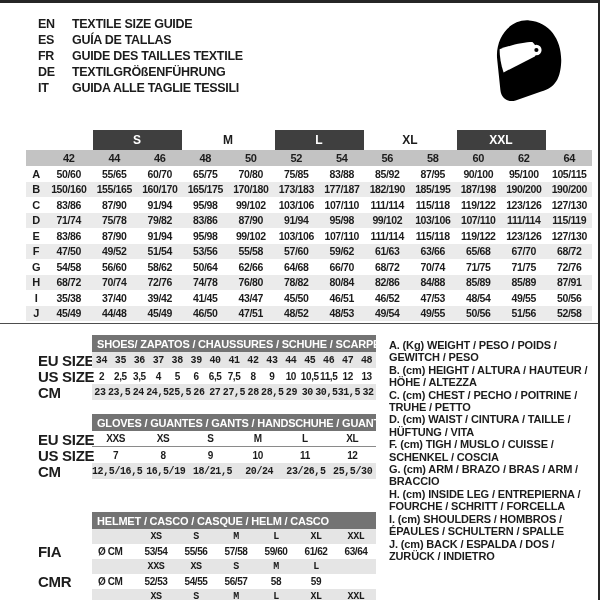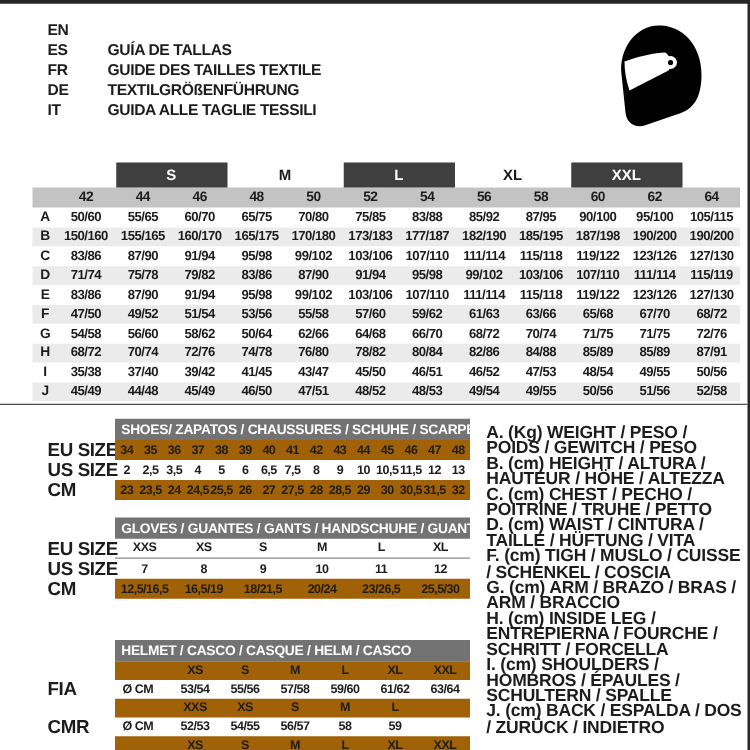--- a/index.html
+++ b/index.html
@@ -5,21 +5,21 @@
   html,body { margin:0; padding:0; background:#fff; }
   .page {
     position:relative; width:600px; height:600px; background:#ffffff;
     font-family:"Liberation Sans", sans-serif; font-weight:700; color:#1c1c1c;
     overflow:hidden; box-sizing:border-box;
     border-top:3px solid #262626; border-right:2px solid #262626;
   }
 
   
   #langs { position:absolute; left:38px; top:13px; }
-  .lang-row { display:flex; height:16px; align-items:center; font-size:12.5px; letter-spacing:-0.3px;gap:14px; }
+  .lang-row { display:flex; height:16px; align-items:center; font-size:12.5px; letter-spacing:-0.3px; }
   .lang-code { width:34px; }
 
   
   .logo { position:absolute; left:486px; top:10px; width:80px; height:98px; }
 
   
   #textile-table { position:absolute; left:26px; top:126px; width:566px; }
   .t-grid { display:grid; grid-template-columns:20px repeat(12,1fr); align-items:center; }
   .group-row { height:21px; }
   .gcell { height:20px; display:flex; align-items:center; justify-content:center; font-size:12px; }
@@ -39,38 +39,39 @@
   #shoes  { top:332px; }
   #gloves { top:411px; }
   #helmet { top:483px;margin-top:26px; }
   .sub-title-bar { margin-left:66px; height:17px; background:#737373; display:flex; align-items:center; }
   .sub-title { color:#fff; font-size:11px; padding-left:5px; letter-spacing:-0.2px; white-space:nowrap; }
   .sub-row { display:flex; height:16px; }
   #helmet .sub-row { height:15px; }
   .sub-label { width:66px; padding-left:12px; box-sizing:border-box; font-size:15px;
                display:flex; align-items:center; letter-spacing:-0.3px; white-space:nowrap; }
   .sub-values { flex:1; display:flex; }
-  .sub-values.striped { background:#a16207; }
+  .sub-values.striped { background:#e5e5e5;font-family:Liberation Mono, monospace; }
   .sub-values.underlined { border-bottom:1px solid #8a8a8a; }
   .vcell { flex:1; display:flex; align-items:center; justify-content:center;
            font-size:10px; letter-spacing:-0.4px; white-space:nowrap; }
   .vcell.unit { flex:0 0 44px; justify-content:flex-start; padding-left:6px; box-sizing:border-box; }
 
   
   #legend { position:absolute; left:389px; top:336px; width:205px; }
-  .legend-item { font-size:14px; line-height:12.4px; letter-spacing:-0.15px; }
+  .legend-item { font-size:11px; line-height:12.4px; letter-spacing:-0.15px; }
 </style>
 </head>
 <body>
 
 <div class="page">
 
   <div id="langs">
       <div class="lang-row">
         <div class="lang-code">EN</div>
+        <div class="lang-text">TEXTILE SIZE GUIDE</div>
       </div>
       <div class="lang-row">
         <div class="lang-code">ES</div>
         <div class="lang-text">GUÍA DE TALLAS</div>
       </div>
       <div class="lang-row">
         <div class="lang-code">FR</div>
         <div class="lang-text">GUIDE DES TAILLES TEXTILE</div>
       </div>
       <div class="lang-row">

